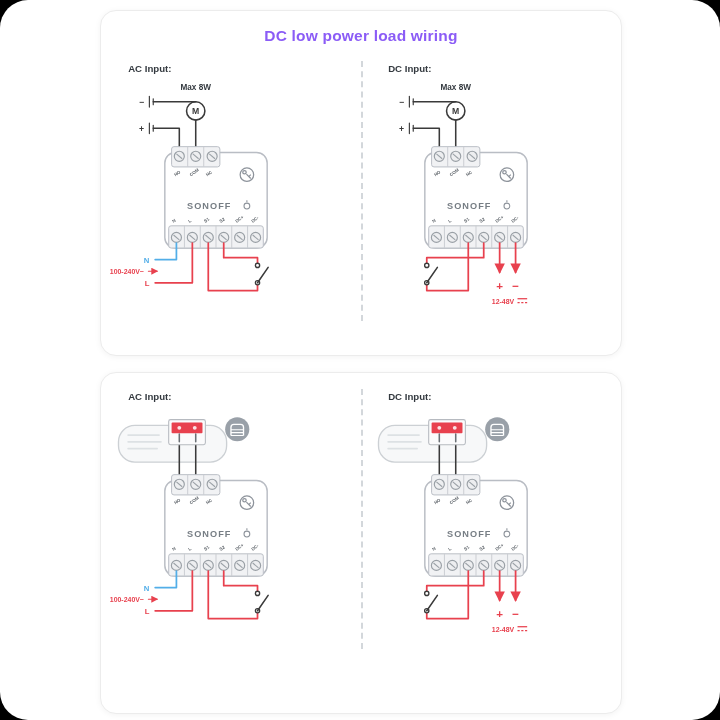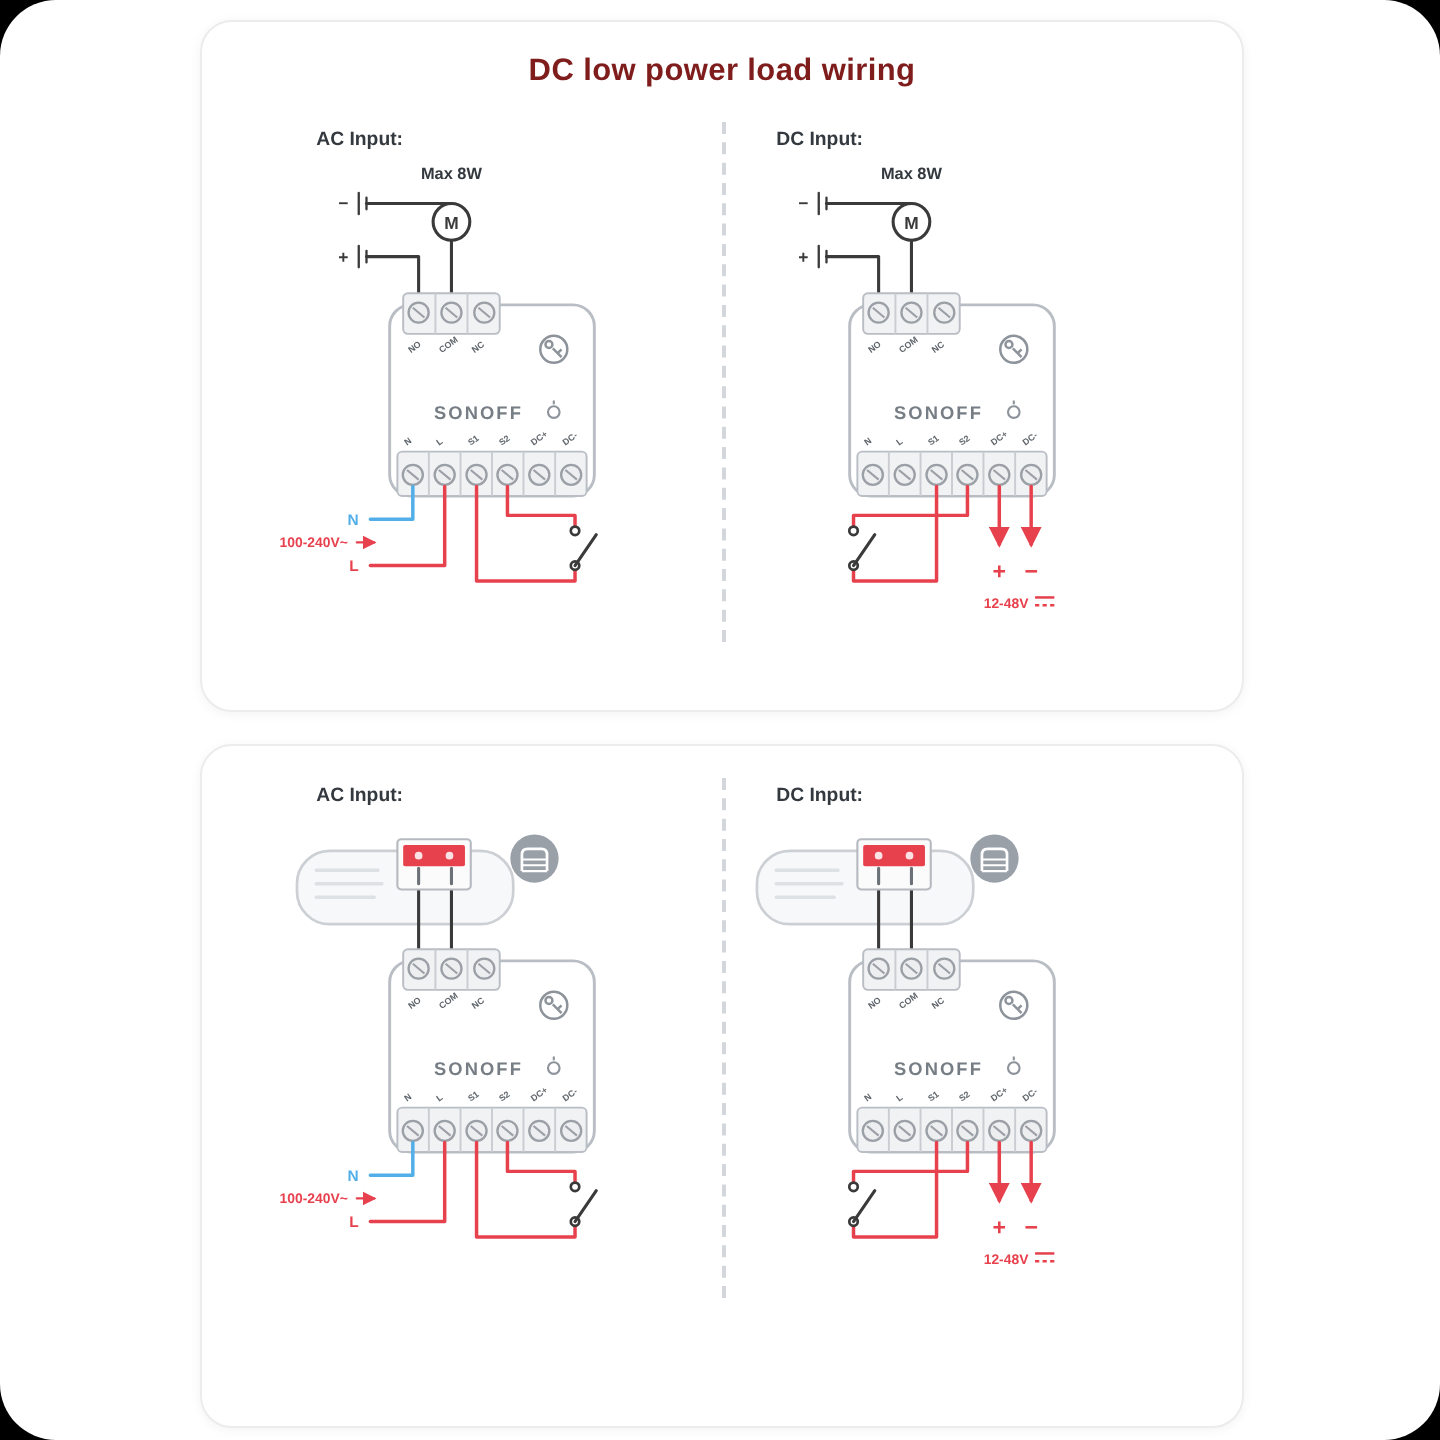--- a/index.html
+++ b/index.html
@@ -3,23 +3,23 @@
 <meta charset="utf-8">
 <style>
   html,body{margin:0;padding:0;background:#000;}
   .screen{position:relative;width:720px;height:720px;background:#000;overflow:hidden;
           font-family:"Liberation Sans",sans-serif;}
   .screen-inner{position:absolute;inset:0;background:#ffffff;border-radius:28px;}
   .card{position:absolute;left:100px;width:520px;background:#fff;border:1px solid #ececec;
         border-radius:16px;box-shadow:0 1px 6px rgba(0,0,0,.05);}
   .card.one{top:10px;height:344px;}
   .card.two{top:372px;height:340px;}
-  .card h2{margin:16px 0 0;text-align:center;font-size:15.5px;font-weight:700;color:#7f1d1d;
+  .card h2{margin:16px 0 0;text-align:center;font-size:15.5px;font-weight:700;color:#8b5cf6;
            letter-spacing:.2px;font-family:"Liberation Sans",sans-serif;}
-  .panel-body{position:relative;display:flex;justify-content:center;margin-top:8px;}
+  .panel-body{position:relative;display:flex;gap:30px;margin-top:8px;}
   .divider{position:absolute;left:50%;top:8px;bottom:12px;border-left:2px dashed #d3d7db;}
   svg.diagram{width:230px;height:280px;display:block;}
 
   
   text{font-family:"Liberation Sans",sans-serif;}
   .t-lbl{font-size:10px;font-weight:700;fill:#33393f;}
   .t-max{font-size:8.5px;font-weight:600;fill:#33393f;text-anchor:middle;}
   .t-m{font-size:9px;font-weight:600;fill:#3a3a3a;text-anchor:middle;}
   .t-term{font-size:4.6px;font-weight:700;fill:#60666c;}
   .t-brand{font-size:9.5px;font-weight:700;fill:#767d84;letter-spacing:1.1px;text-anchor:middle;}

